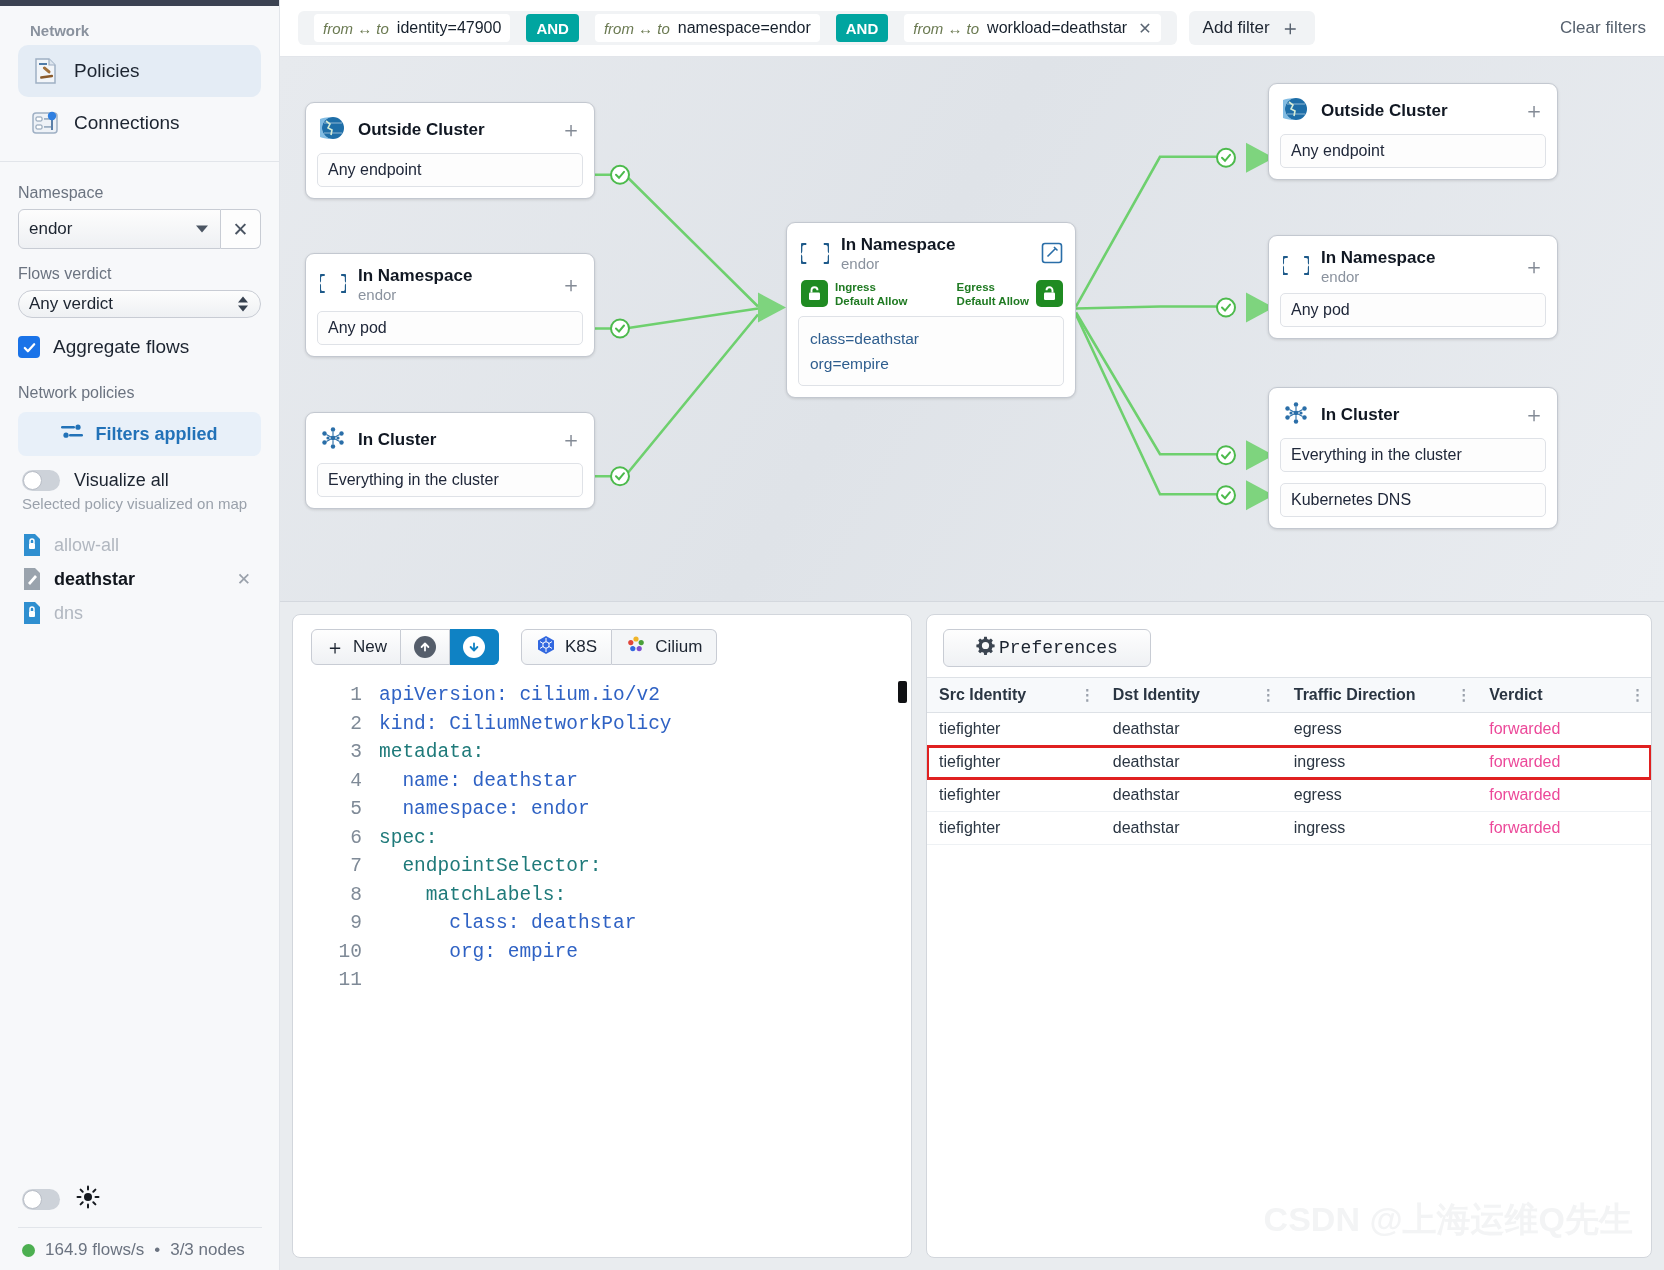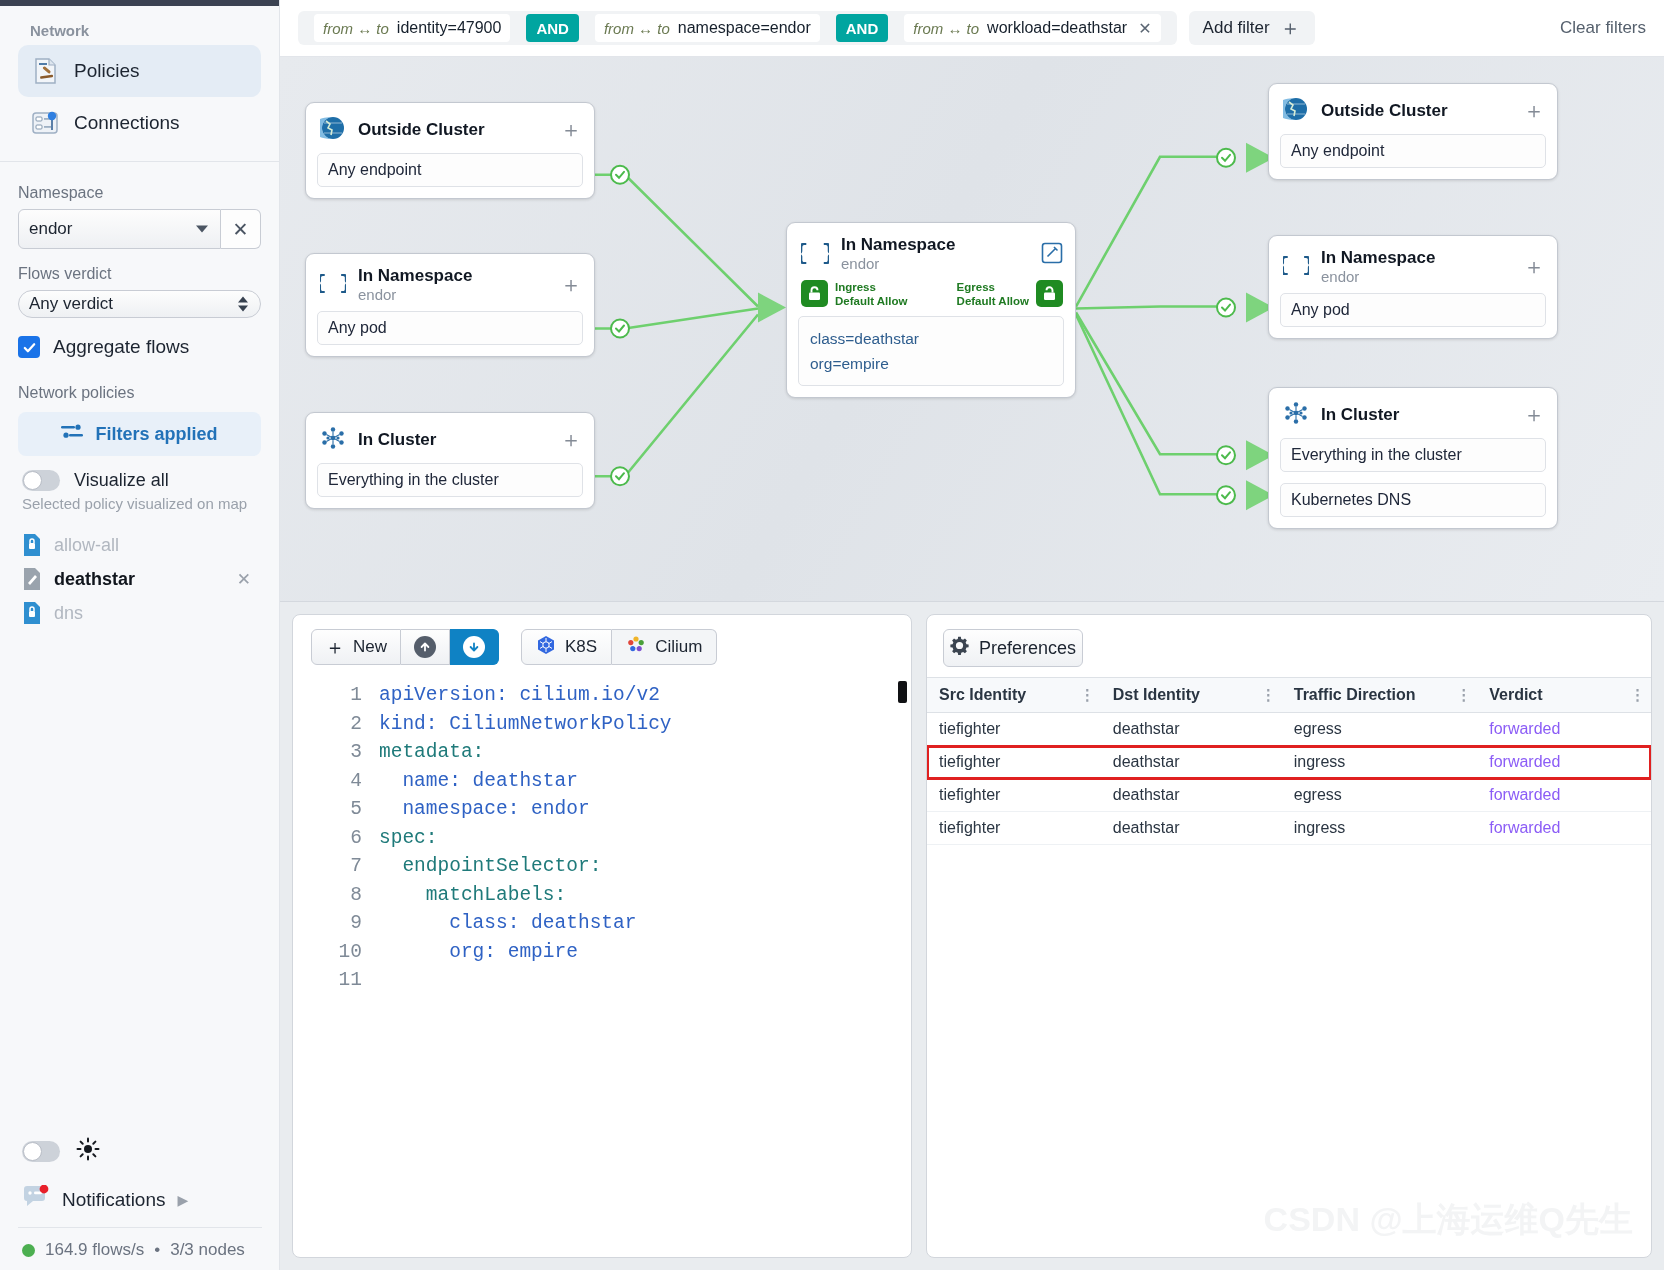--- a/index.html
+++ b/index.html
@@ -201,33 +201,33 @@
     flex: 1; padding: 6px 0 0 0; font-family: "Liberation Mono", monospace;
     font-size: 19.5px; position: relative; overflow: hidden;
   }
   .cline { display: flex; line-height: 28.5px; white-space: pre; }
   .lno { width: 86px; text-align: right; padding-right: 17px; color: #7f8a97; }
   .scroll-nub { position: absolute; right: 4px; top: 6px; width: 9px; height: 22px; background: #101114; border-radius: 2px; }
 
   .table-panel { flex: 1; display: flex; flex-direction: column; overflow: hidden; }
   .table-toolbar { padding: 14px 16px 10px 16px; }
   .prefs-btn {
-    height: 38px; display: inline-flex; align-items: center; gap: 10px; padding: 0 6px;
+    height: 38px; display: inline-flex; align-items: center; gap: 4px; padding: 0 32px;
     border: 1px solid #c8ccd4; border-radius: 6px;
-    background: linear-gradient(#fefefe,#eff1f4); font-size: 18px; color: #1c2430; cursor: pointer;
+    background: linear-gradient(#fefefe,#eff1f4); font-size: 18px; color: #1c2430; cursor: pointer; font-family: Liberation Mono, monospace;
   }
   table { width: 100%; border-collapse: collapse; }
   thead th {
     background: #f7f9fb; border-top: 1px solid #dde1e6; border-bottom: 1px solid #dde1e6;
     text-align: left; font-size: 16px; font-weight: bold; color: #2a3542;
     padding: 8px 12px; position: relative;
   }
   thead th .grip { position: absolute; right: 6px; top: 50%; transform: translateY(-50%); color: #9aa1ab; font-size: 15px; letter-spacing: 0; }
   tbody td { font-size: 16px; color: #2a3542; padding: 7px 12px; border-bottom: 1px solid #eef1f4; }
-  tbody td.verdict { color: #8b5cf6; }
+  tbody td.verdict { color: #ec4899; }
   tr.highlighted { outline: 3px solid #e02020; outline-offset: -2px; }
   .watermark {
     position: absolute; right: 18px; bottom: 14px;
     font-size: 34px; color: #f3f4f5; font-weight: bold; white-space: nowrap;
     pointer-events: none;
   }
 </style>
 </head>
 <body>
 
@@ -366,32 +366,20 @@
                 <path d="M12 19.5 V22.5"></path>
                 <path d="M1.5 12 H4.5"></path>
                 <path d="M19.5 12 H22.5"></path>
               <path d="M4.6 4.6 L6.7 6.7"></path>
                 <path d="M17.3 17.3 L19.4 19.4"></path>
                 <path d="M19.4 4.6 L17.3 6.7"></path>
                 <path d="M6.7 17.3 L4.6 19.4"></path>
             </g>
           </svg>
         </span>
-      </div>
-      <div class="notif-row">
-        <span>
-          <svg width="28" height="26" viewBox="0 0 28 26">
-            <path d="M2 4 a3 3 0 0 1 3-3 h15 a3 3 0 0 1 3 3 v9 a3 3 0 0 1 -3 3 h-9 l-6 5 v-5 h-0 a3 3 0 0 1 -3 -3 Z" fill="#c3d3e2"></path>
-            <circle cx="8" cy="8" r="1.7" fill="#fff"></circle>
-              <rect x="12" y="6.6" width="8" height="2.6" rx="1.3" fill="#fff"></rect>
-            <circle cx="22" cy="4" r="4.4" fill="#e8202a"></circle>
-          </svg>
-        </span>
-        <span class="label">Notifications</span>
-        <span style="color:#9aa1ab;font-size:14px;">▶</span>
       </div>
       <div class="status-bar">
         <span class="green-dot"></span>
         <span>164.9 flows/s</span>
         <span>•</span>
         <span>3/3 nodes</span>
       </div>
     </div>
   </aside>
 

